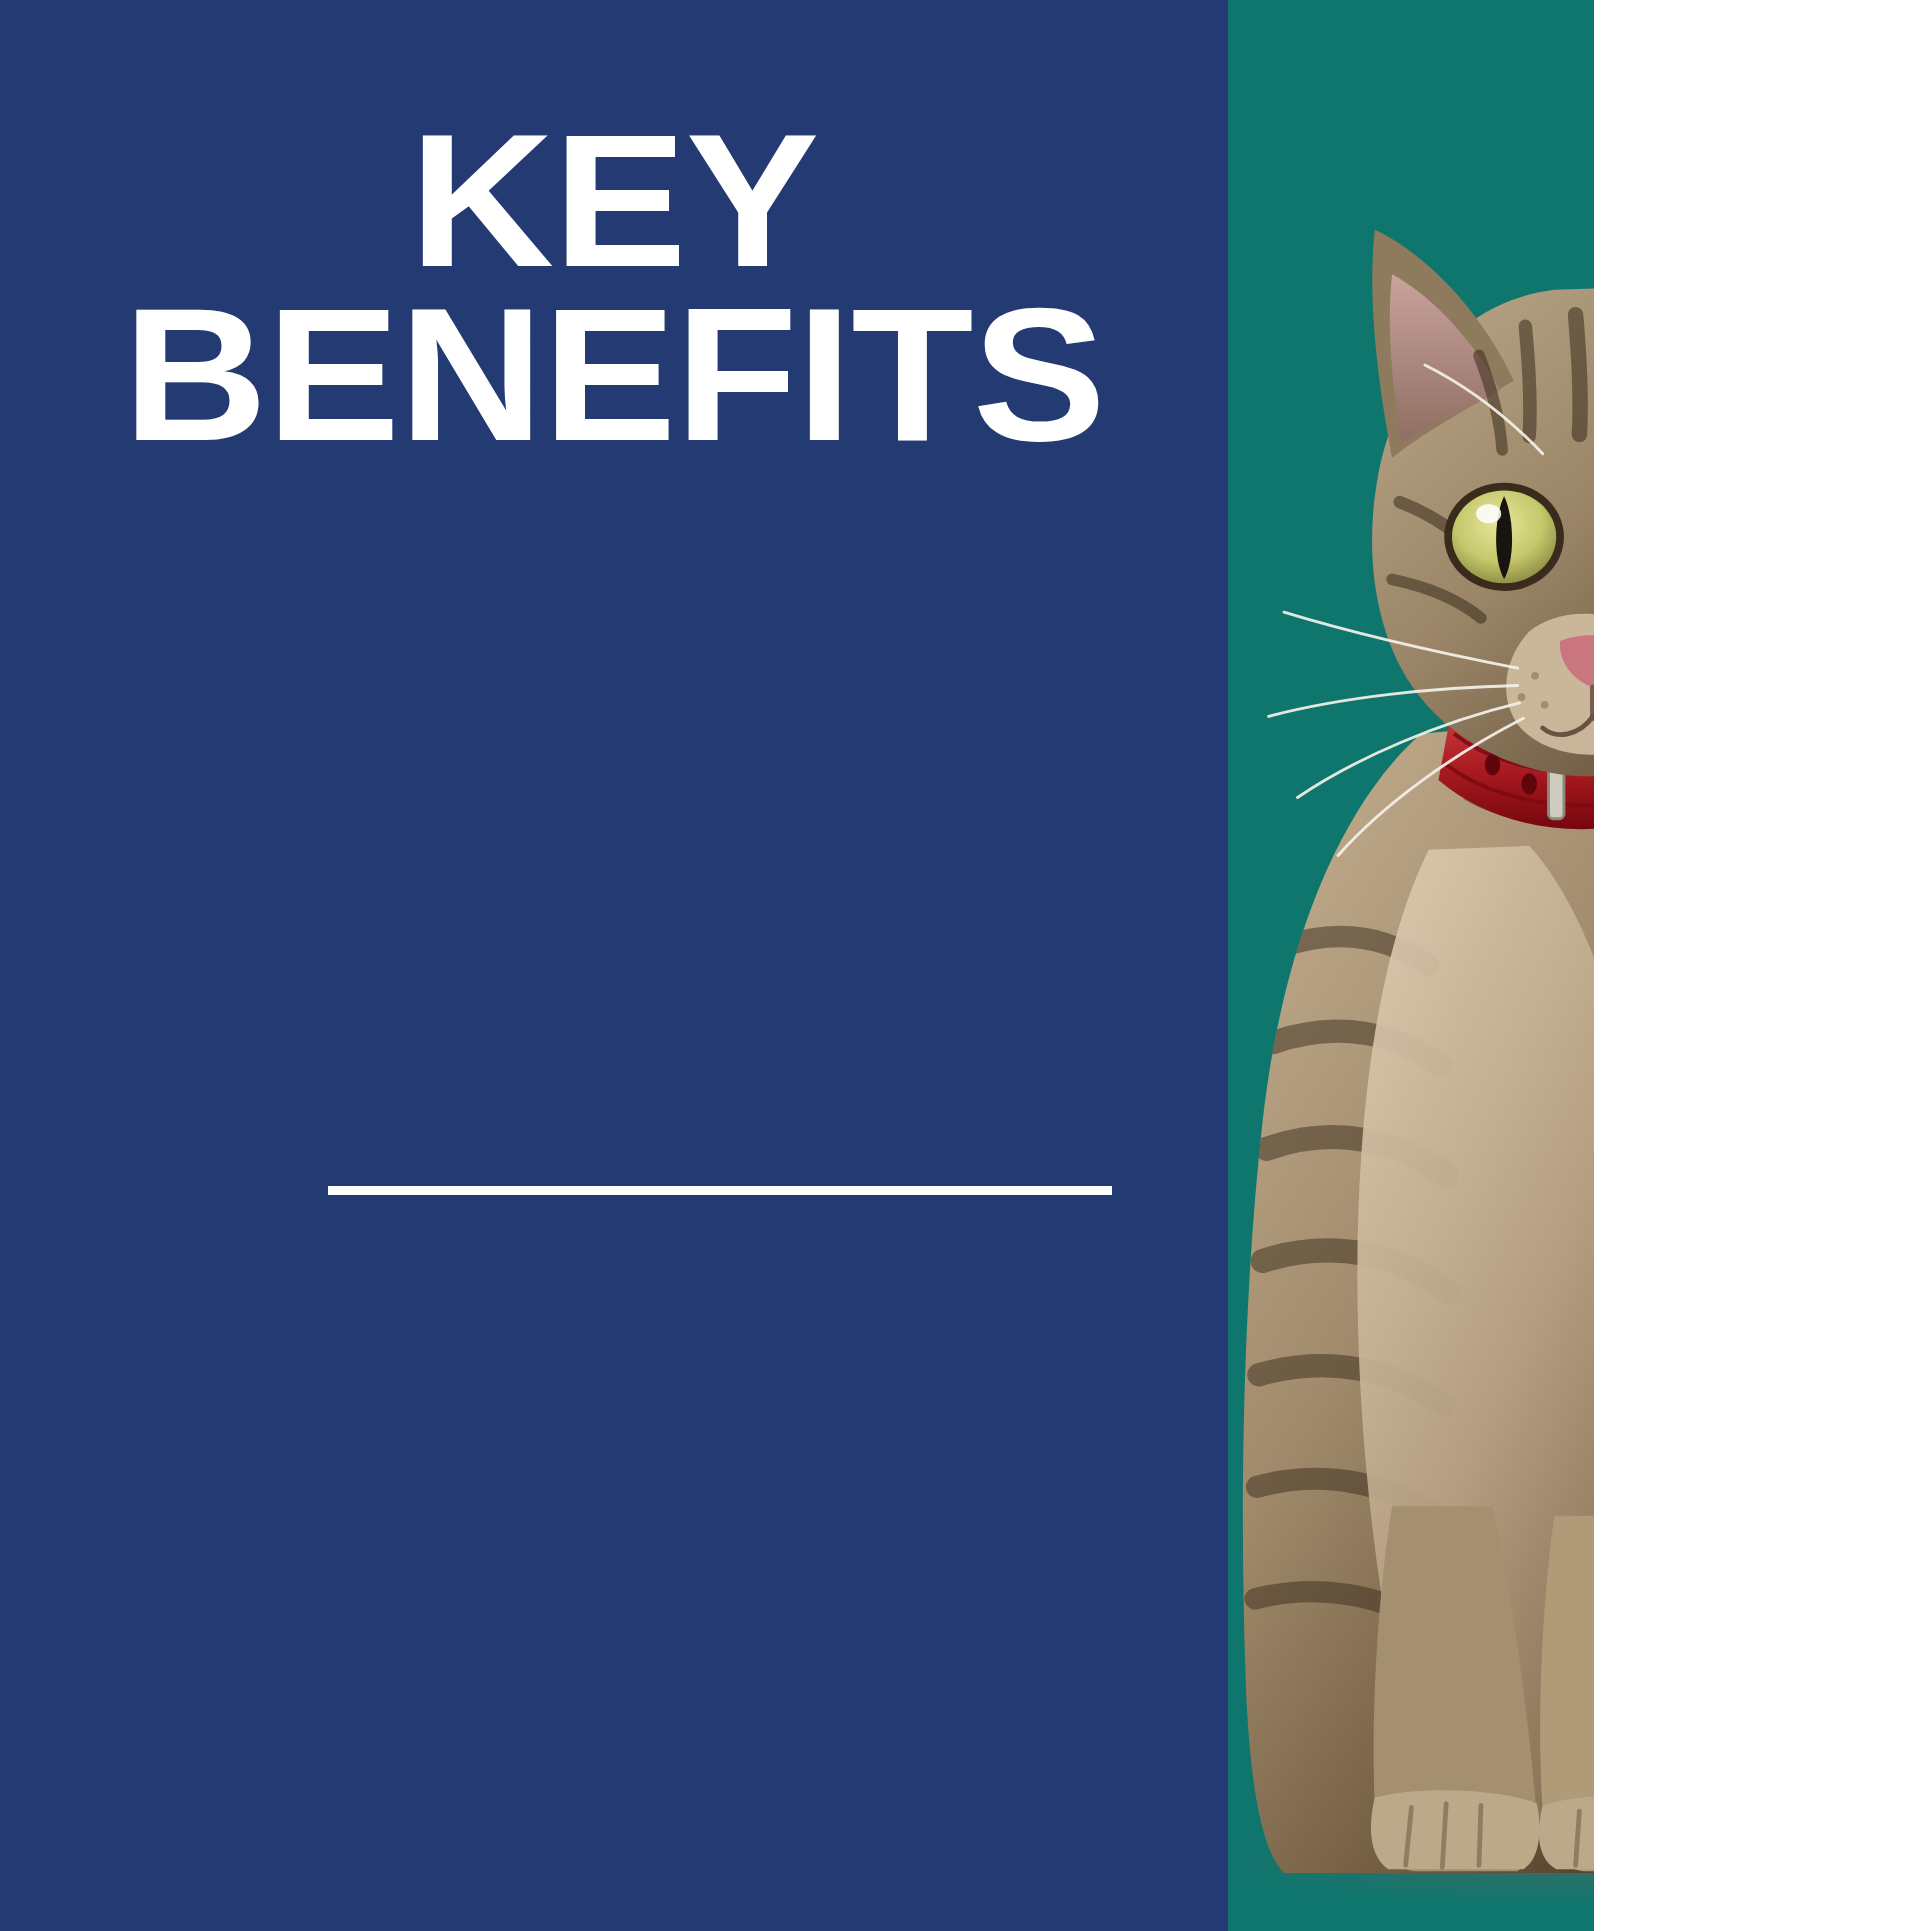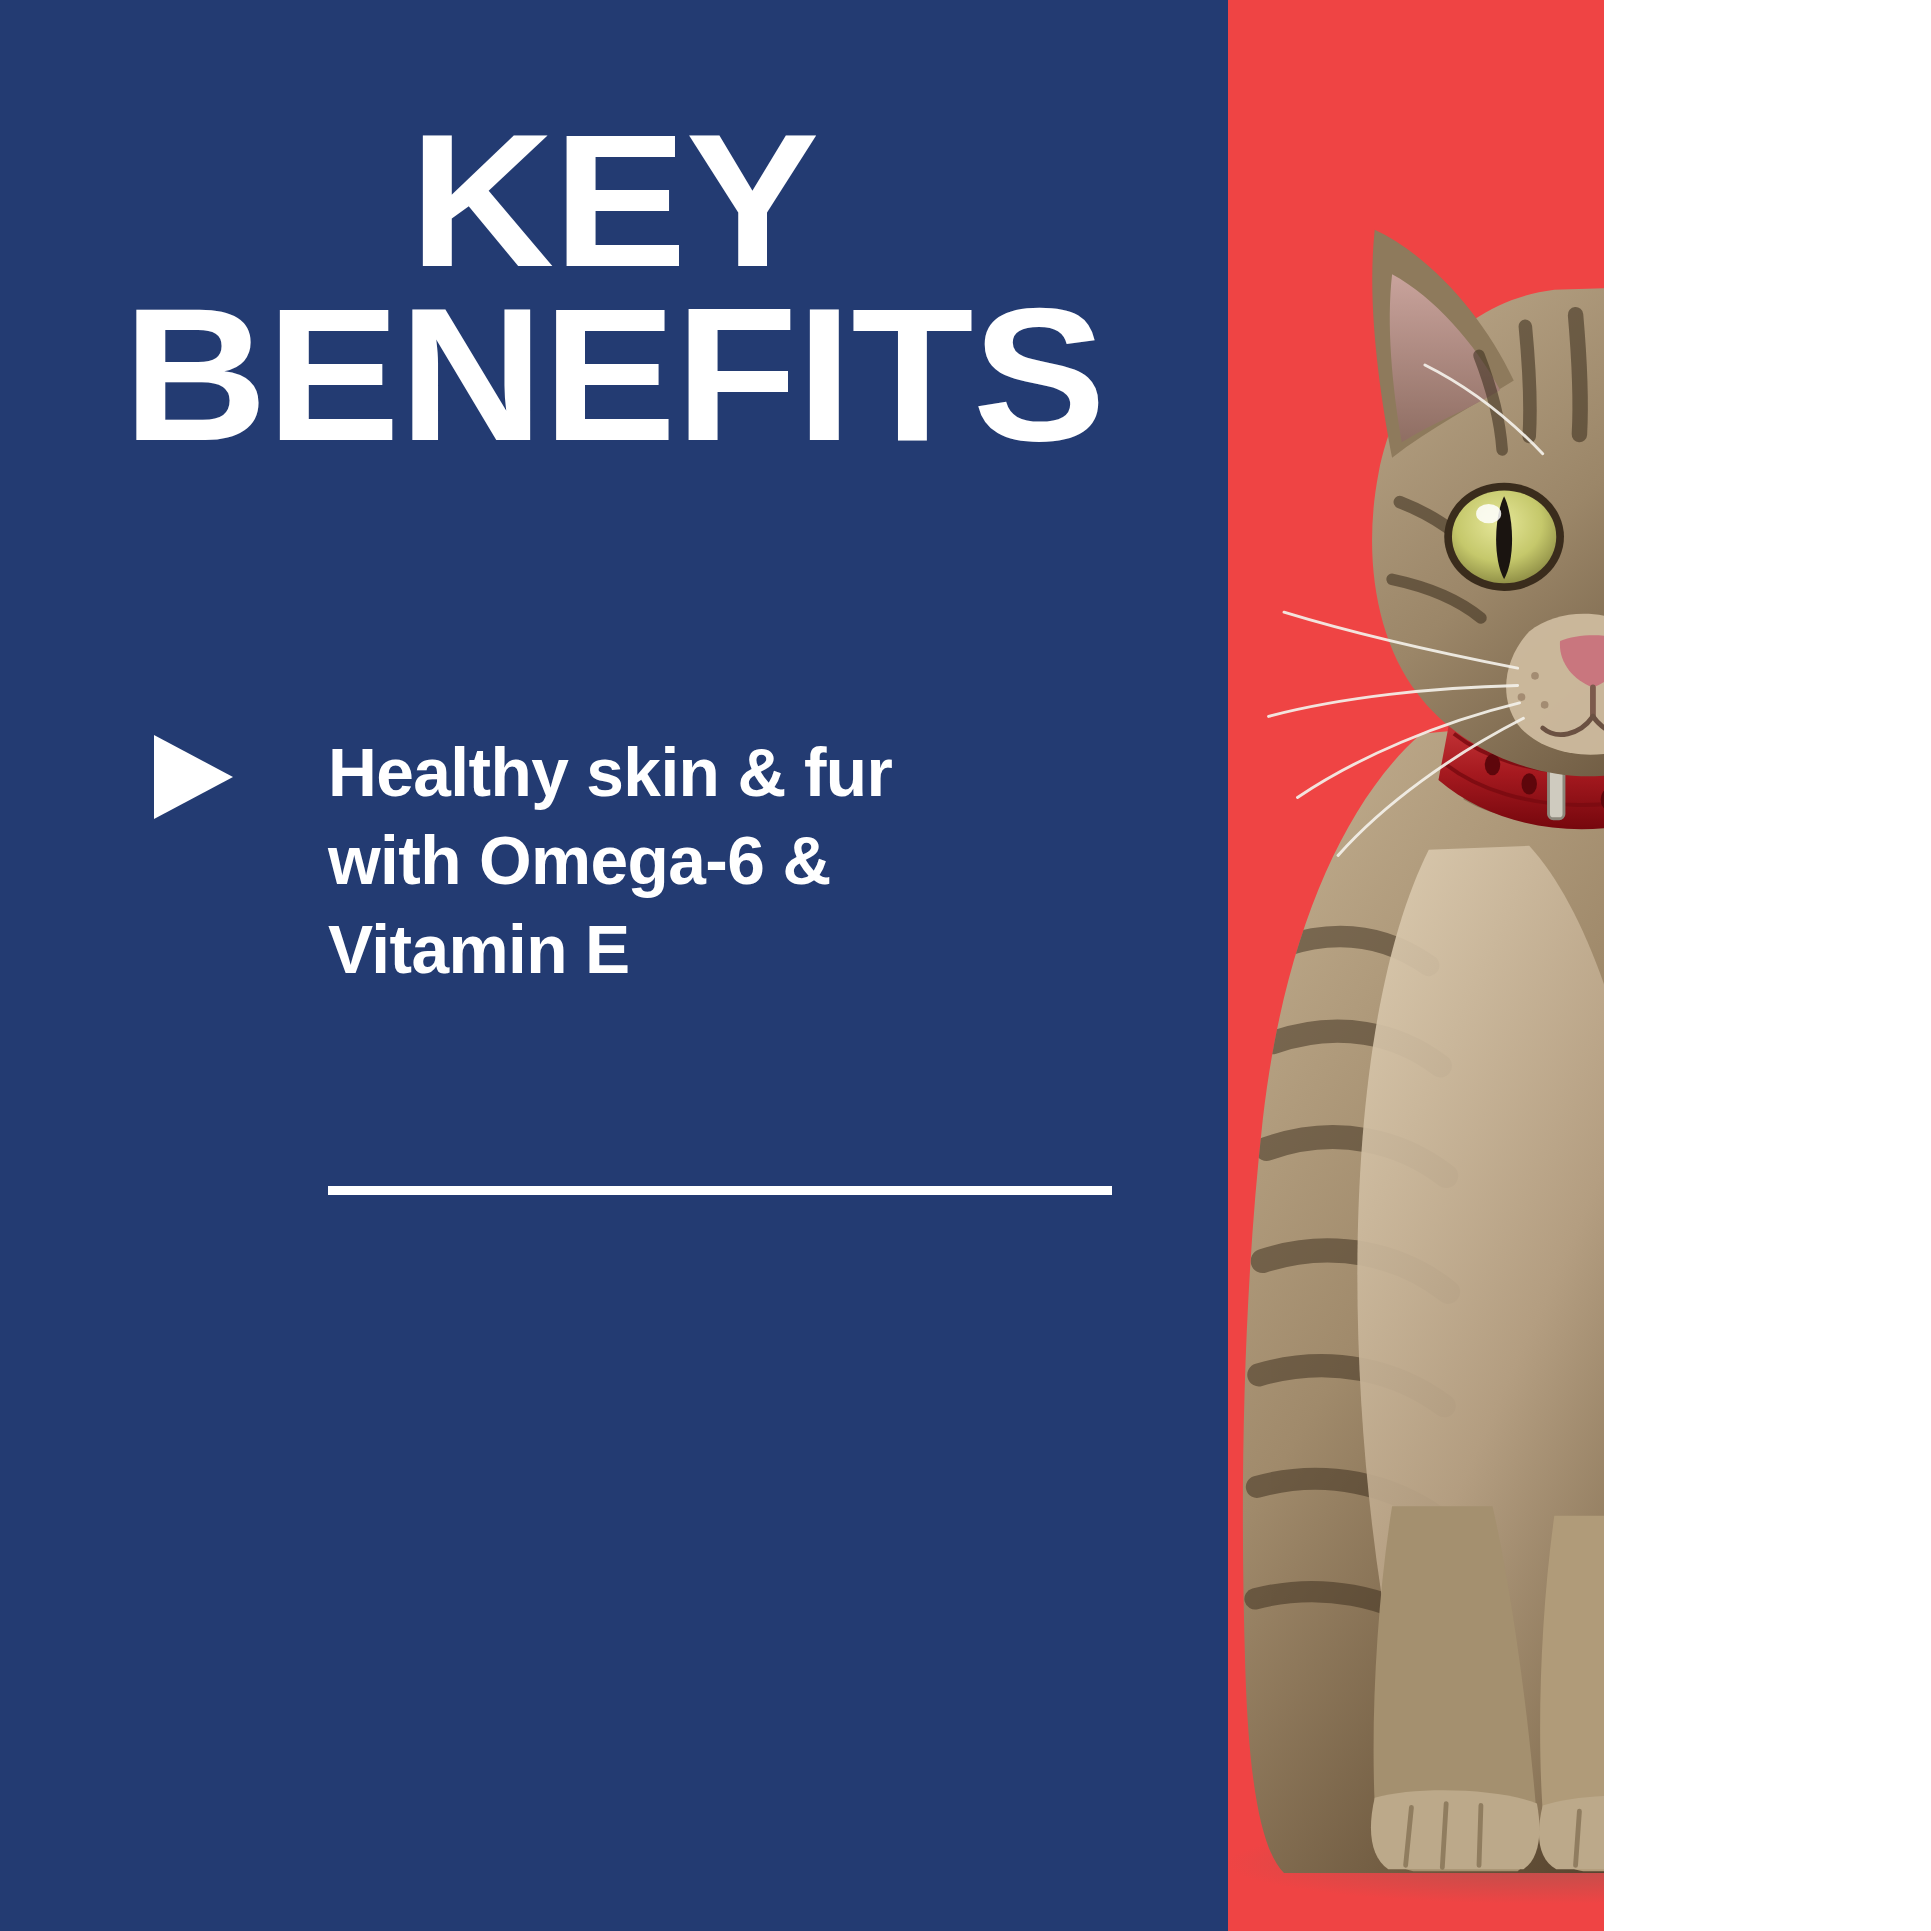--- a/index.html
+++ b/index.html
@@ -11,22 +11,21 @@
   body {
     font-family: "Liberation Sans", sans-serif;
     -webkit-font-smoothing: antialiased;
   }
 
   #stage {
     position: relative;
     width: 1594px;
     height: 1931px;
     overflow: hidden;
-    background: #ef4444;
-    padding-left: 10px;
+    background: #0f766e;
   }
 
   
   .blue-panel {
     position: absolute;
     left: 0;
     top: 0;
     width: 1228px;
     height: 1931px;
     background: #233B72;
@@ -122,30 +121,20 @@
 
 <div id="stage">
 
   <div class="blue-panel" style="background: rgb(35, 59, 114);"></div>
 
   <div class="title-block">
     <span class="title-line">KEY</span>
     <span class="title-line">BENEFITS</span>
   </div>
 
-  <div class="benefit" id="benefit-0">
-    <div class="benefit-inner">
-      <span class="bullet-icon"></span>
-      <div class="benefit-text">
-        <span class="ln">Healthy skin &amp; fur</span>
-        <span class="ln">with Omega-6 &amp;</span>
-        <span class="ln">Vitamin E</span>
-      </div>
-    </div>
-  </div>
 
   <div class="divider"></div>
 
 
   <div class="cat-stage">
     <div class="cat">
       <svg viewBox="0 0 820 2000" xmlns="http://www.w3.org/2000/svg" aria-hidden="true">
         <defs>
           <linearGradient id="bodyG" x1="0.15" y1="0" x2="0.95" y2="1">
             <stop offset="0" stop-color="#BFAB8C"></stop>

